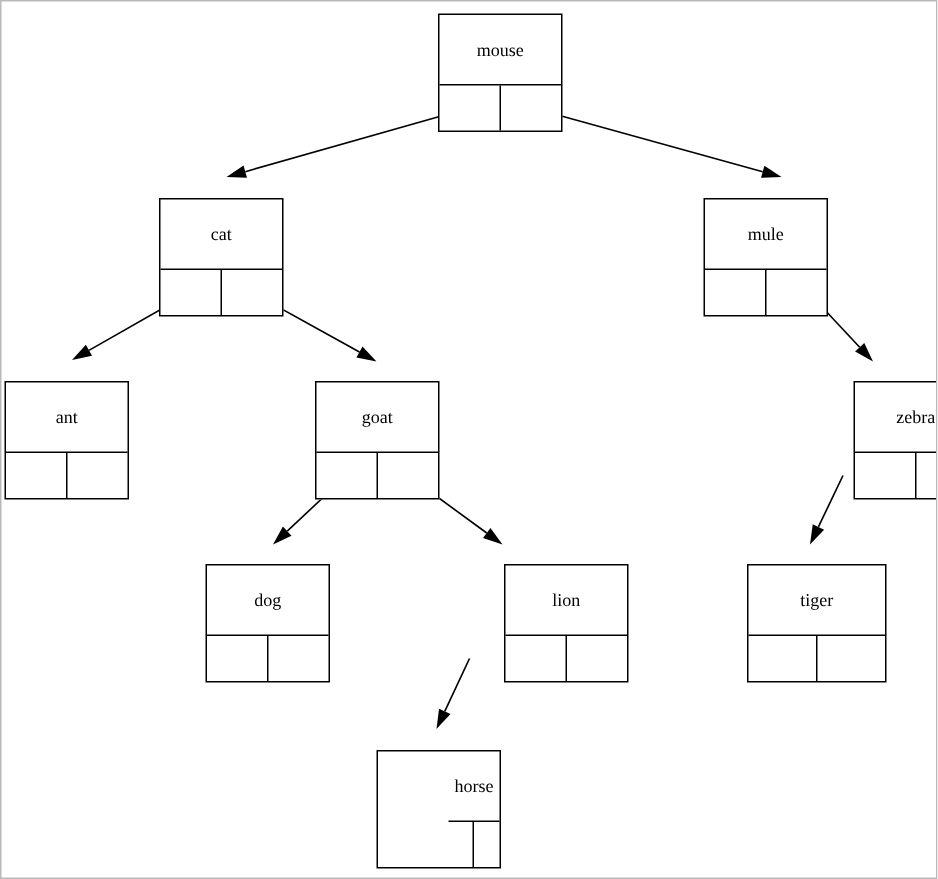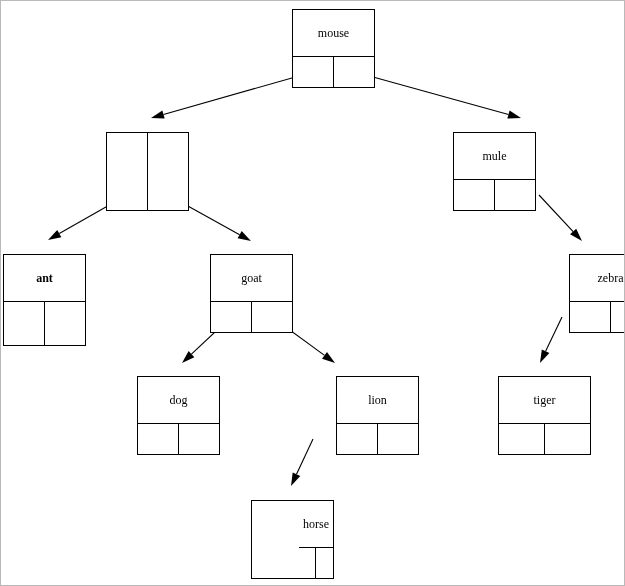--- a/index.html
+++ b/index.html
@@ -104,33 +104,34 @@
 
   <div id="node-layer">
       <div class="node" style="left: 291px; top: 8px; width: 83px; height: 79px;">
         <div class="node-label">mouse</div>
         <div class="node-ptrs">
           <div class="ptr-cell left"></div>
           <div class="ptr-cell right"></div>
         </div>
       </div>
       <div class="node" style="left: 105px; top: 131px; width: 83px; height: 79px;">
+        <div class="node-label">cat</div>
         <div class="node-ptrs">
           <div class="ptr-cell left"></div>
           <div class="ptr-cell right"></div>
         </div>
       </div>
-      <div class="node" style="left: 452px; top: 131px; width: 83px; height: 79px;">
+      <div class="node" style="left: 468px; top: 131px; width: 83px; height: 79px;">
         <div class="node-label">mule</div>
         <div class="node-ptrs">
           <div class="ptr-cell left"></div>
           <div class="ptr-cell right"></div>
         </div>
       </div>
-      <div class="node" style="left: 2px; top: 253px; width: 83px; height: 92px; font-weight: bold;">
+      <div class="node" style="left: 2px; top: 253px; width: 83px; height: 79px;">
         <div class="node-label">ant</div>
         <div class="node-ptrs">
           <div class="ptr-cell left"></div>
           <div class="ptr-cell right"></div>
         </div>
       </div>
       <div class="node" style="left: 209px; top: 253px; width: 83px; height: 79px;">
         <div class="node-label">goat</div>
         <div class="node-ptrs">
           <div class="ptr-cell left"></div>

